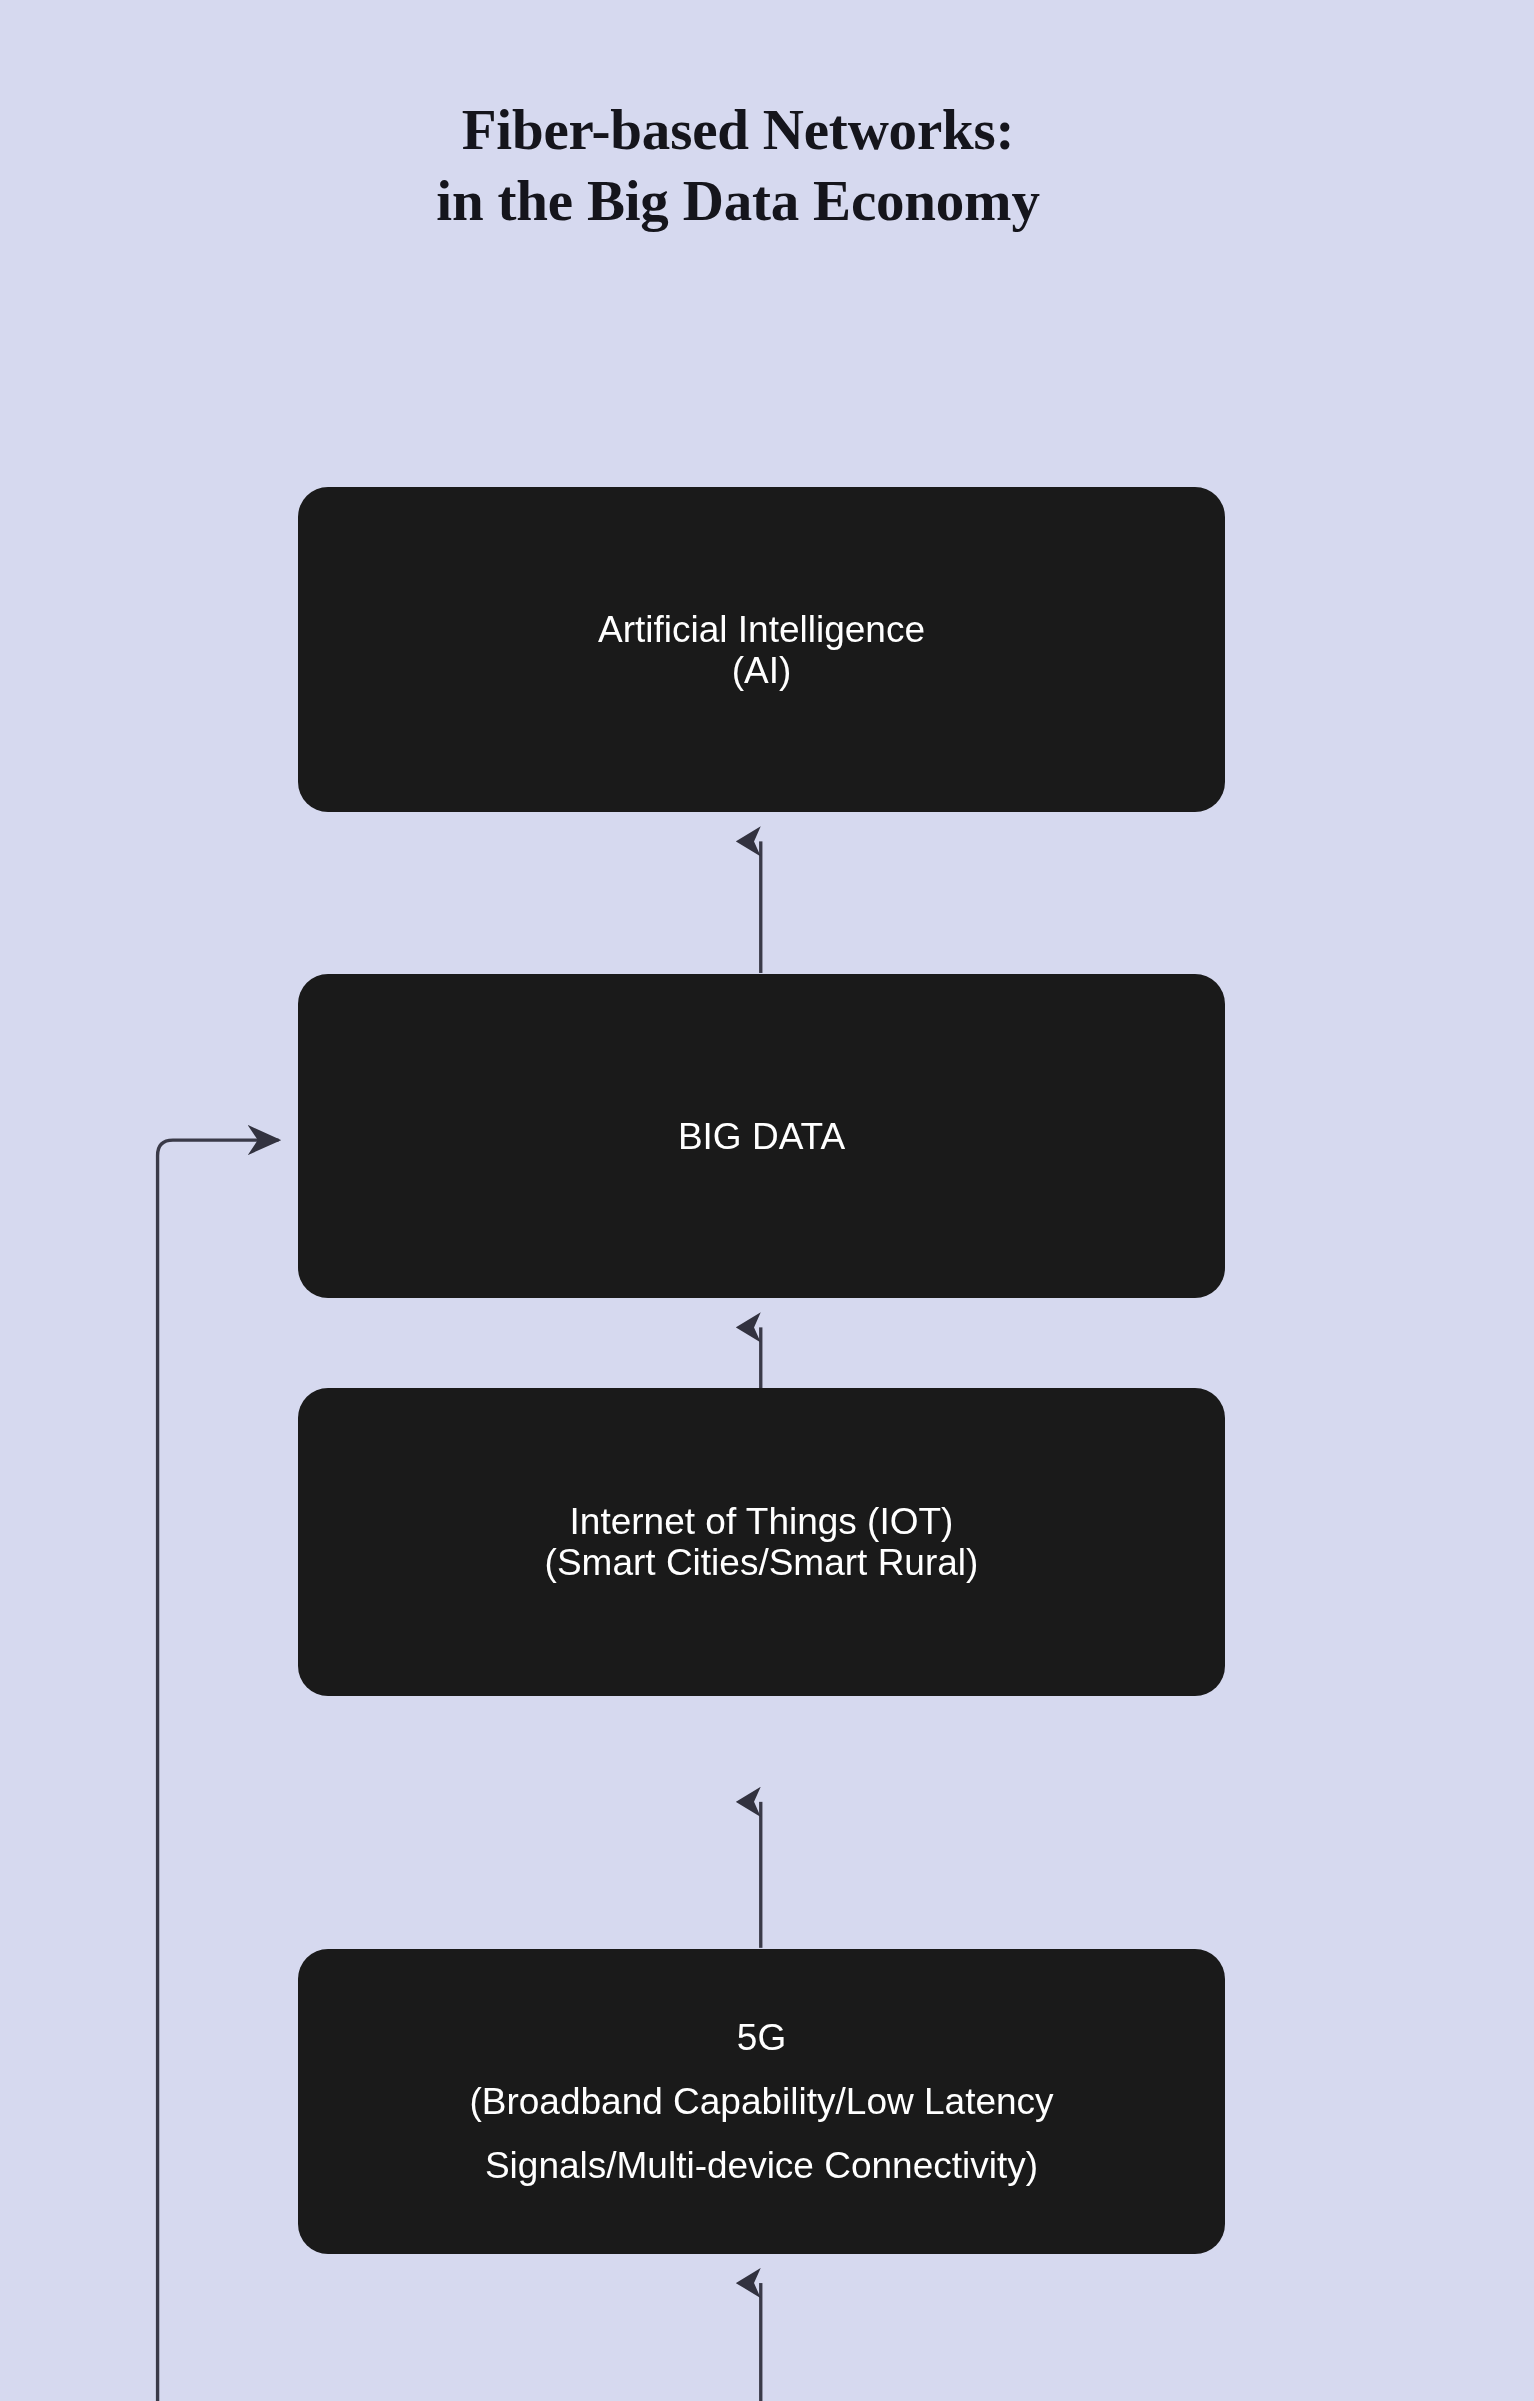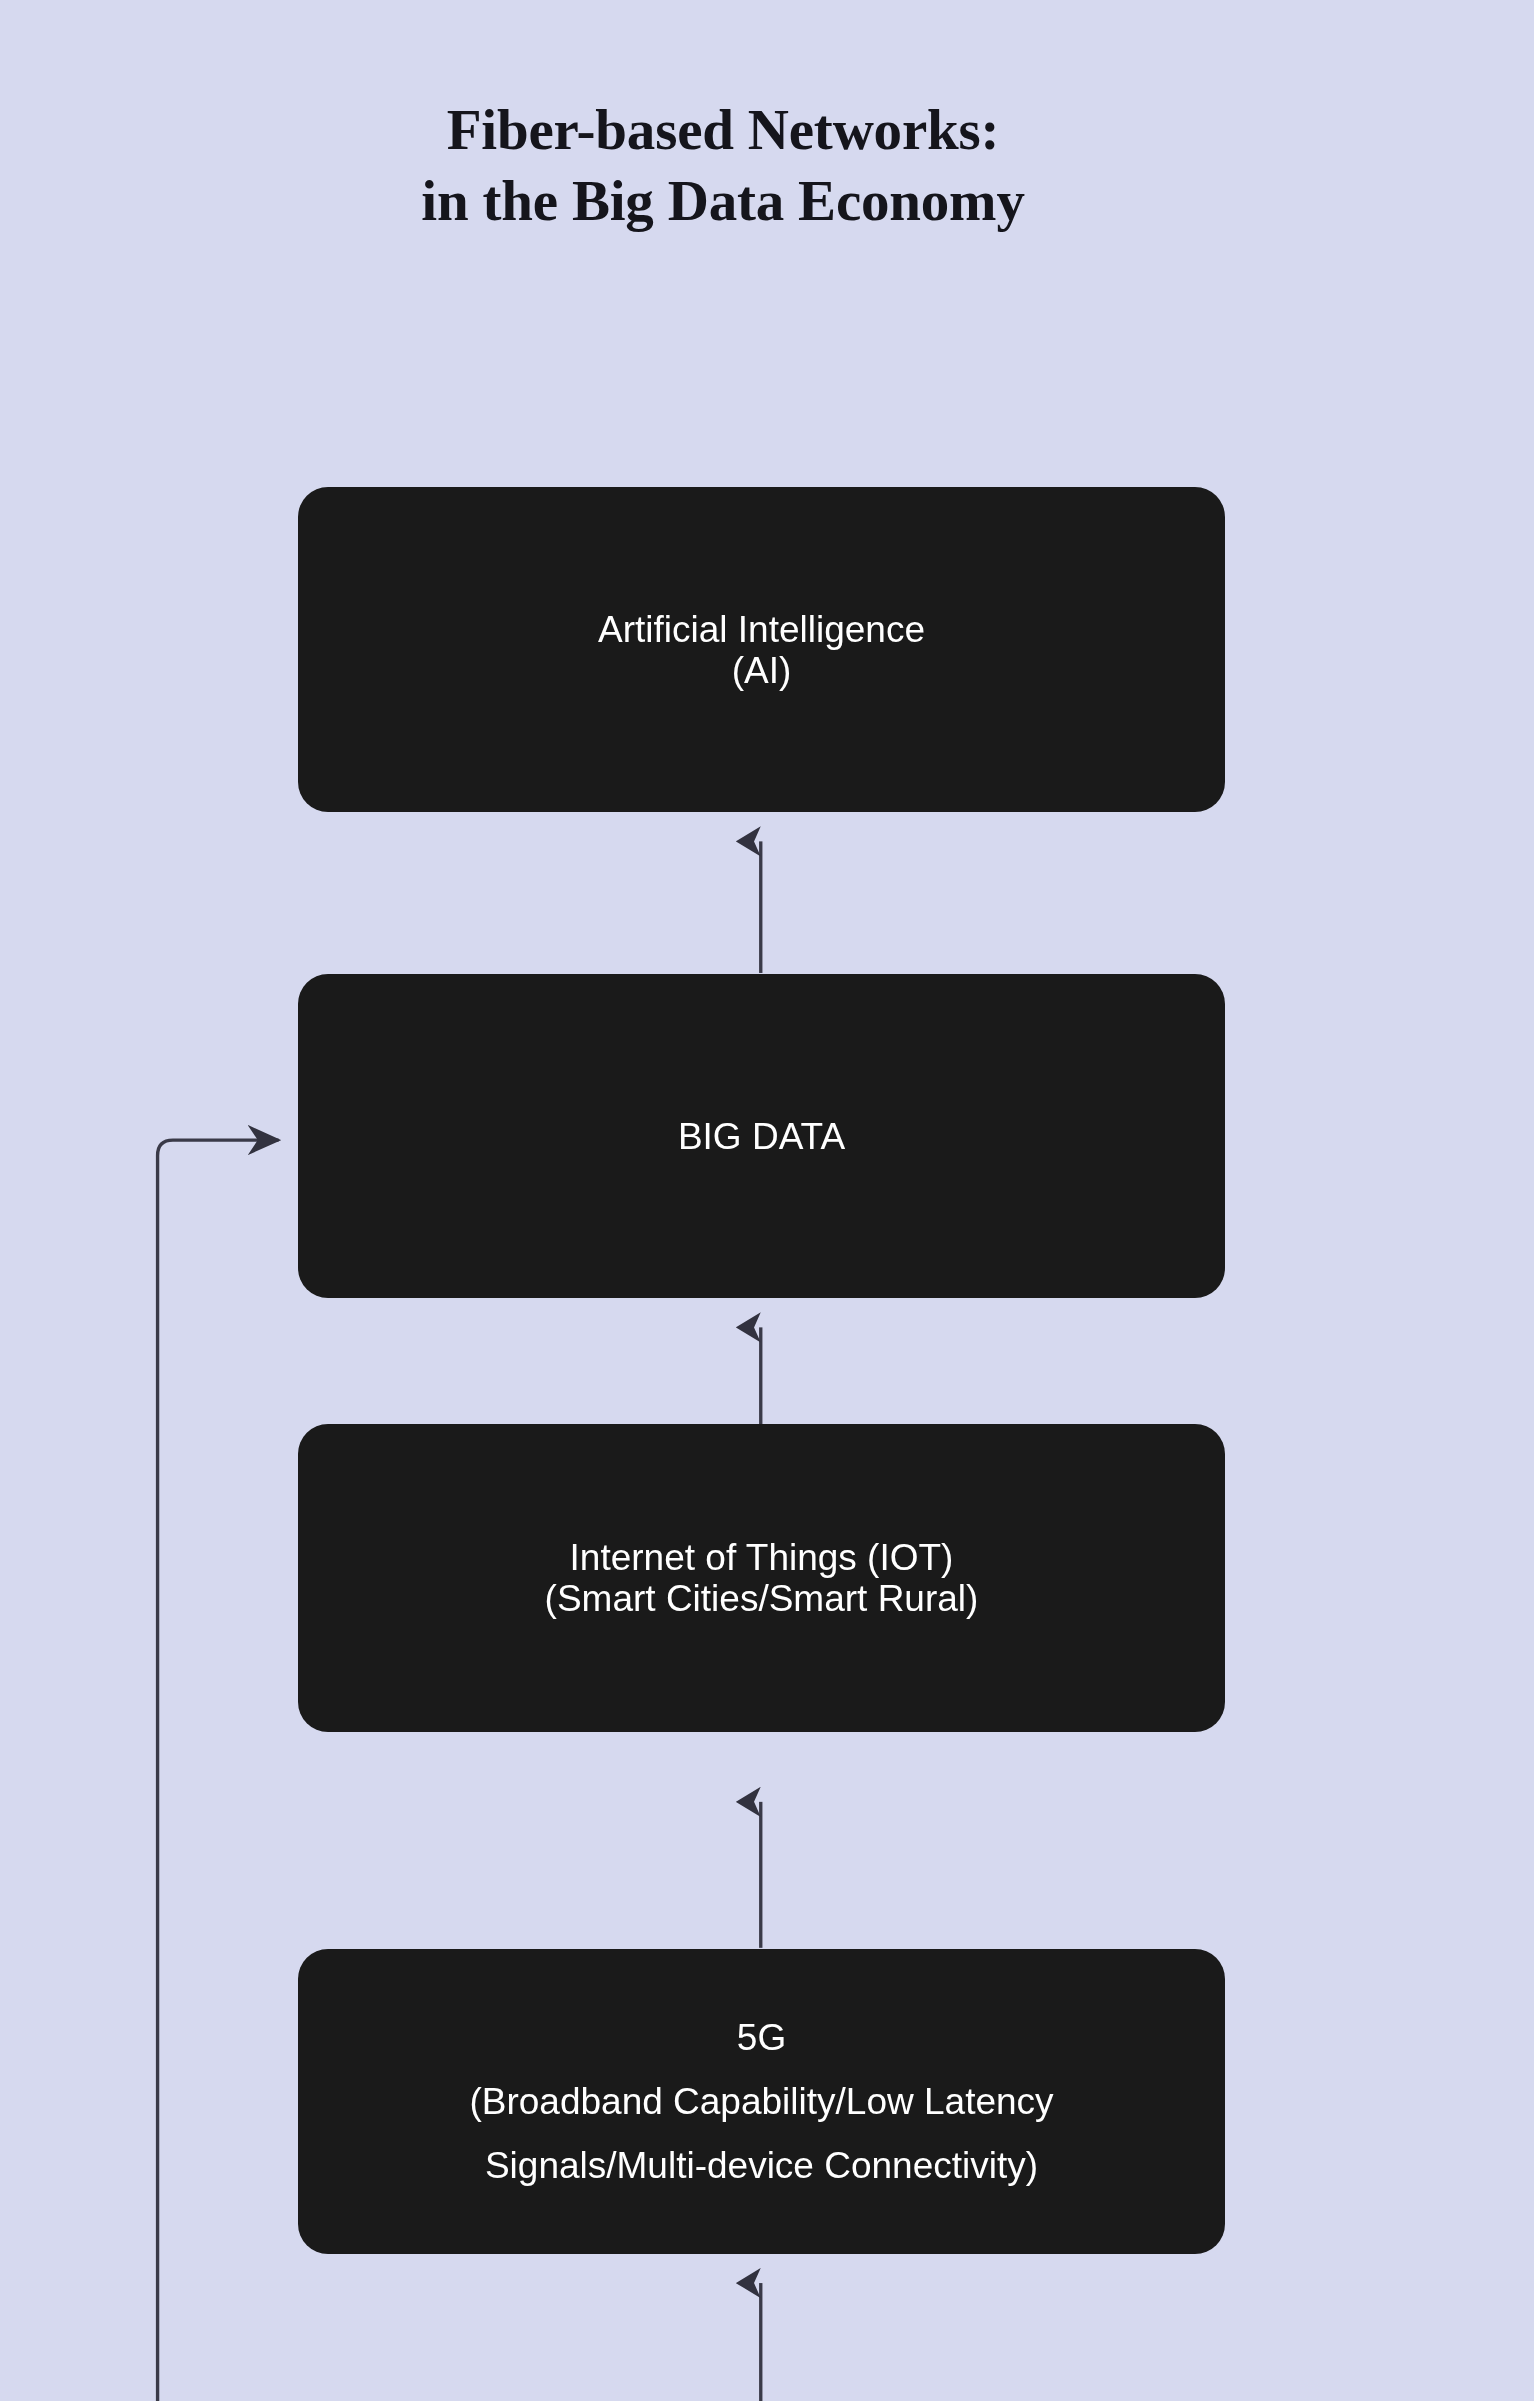--- a/index.html
+++ b/index.html
@@ -18,21 +18,21 @@
   #canvas {
     position: relative;
     width: 1534px;
     height: 3305px;
     background: #d6d9ef;
   }
 
   
   .title-block {
     position: absolute;
-    left: 0;
+    left: 15px;
     top: 94px;
     width: 1446px;
     text-align: center;
     font-family: "Liberation Serif", "DejaVu Serif", serif;
     font-weight: bold;
     font-size: 57px;
     line-height: 71px;
     color: #15151c;
     letter-spacing: -0.2px;
   }
@@ -55,21 +55,21 @@
     font-size: 37px;
     line-height: 41px;
     font-weight: 400;
     text-align: center;
     padding: 0 3px;
   }
   .node-line { display: block; white-space: nowrap; }
 
   #node-ai        { top: 487px; height: 325px; }
   #node-bigdata   { top: 974px; height: 324px; }
-  #node-iot       { top: 1424px; height: 308px; }
+  #node-iot       { top: 1388px; height: 308px; }
   #node-5g        { top: 1949px; height: 305px; gap: 23px; }
 
   
   #connectors {
     position: absolute;
     left: 0;
     top: 0;
     width: 1534px;
     height: 3305px;
     pointer-events: none;

